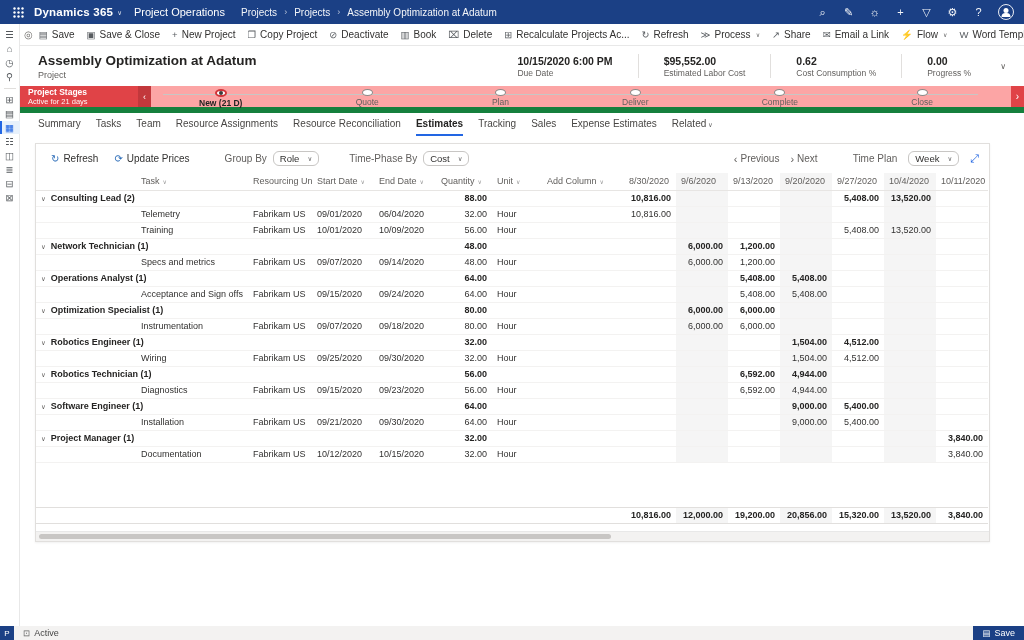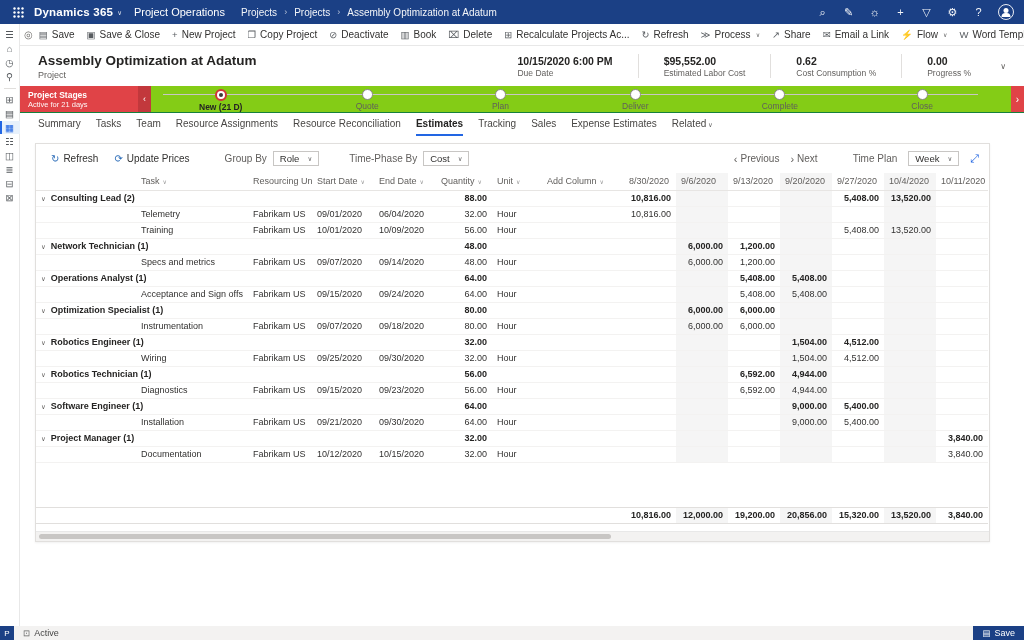--- a/index.html
+++ b/index.html
@@ -44,21 +44,21 @@
   .title{font-size:13.5px;font-weight:bold;color:#252423}
   .subtitle{font-size:9px;color:#605e5c;margin-top:2px}
   .stats{margin-left:auto;display:flex;align-items:center;gap:25px}
   .stat{min-width:10px}
   .stat-value{font-size:10.5px;font-weight:bold;color:#252423;white-space:nowrap}
   .stat-label{font-size:8.5px;color:#605e5c;margin-top:1px;white-space:nowrap}
   .stat-divider{width:1px;height:24px;background:#e1dfdd}
   .header-chev{font-size:8px;color:#605e5c;cursor:pointer;margin-left:4px}
 
   
-  .bpf{height:27px;display:flex;align-items:stretch;position:relative;border-bottom:1px solid #15803d;flex:0 0 auto;background:#84cc16}
+  .bpf{height:27px;display:flex;align-items:stretch;position:relative;border-bottom:6px solid #15803d;flex:0 0 auto;background:#fca5a5}
   .ribbon{width:118px;background:#e04347;color:#fff;display:flex;flex-direction:column;justify-content:center;padding:2px 6px 2px 8px;cursor:pointer}
   .ribbon-title{font-size:8.5px;font-weight:bold;line-height:10px;white-space:nowrap}
   .ribbon-sub{font-size:7.5px;line-height:9px;opacity:.95;white-space:nowrap}
   .ribbon-collapse{width:13px;background:#c2383c;color:#fff;display:flex;align-items:center;justify-content:center;font-size:9px;cursor:pointer}
   .stages{flex:1;position:relative;display:flex;justify-content:space-between;padding:3px 75px 0 48px;margin-right:16px}
   .stages::before{content:"";position:absolute;left:12px;right:30px;top:8px;height:1px;background:#c8c6c4}
   .stage{display:flex;flex-direction:column;align-items:center;z-index:1;cursor:pointer}
   .stage-dot{width:11px;height:11px;border-radius:50%;background:#fff;border:1px solid #8a8886}
   .stage.active .stage-dot{width:12px;height:12px;border:2px solid #d13438;display:flex;align-items:center;justify-content:center}
   .stage.active .stage-dot::after{content:"";width:4px;height:4px;border-radius:50%;background:#3b3a39}
@@ -71,21 +71,21 @@
   .tab{font-size:10px;color:#484644;padding-bottom:5px;border-bottom:2px solid transparent;cursor:pointer;white-space:nowrap}
   .tab.active{font-weight:bold;color:#252423;border-bottom-color:#2266e3}
   .tab-chev{font-size:6.5px;color:#666}
 
   
   .card{margin:7px 34px 0 15px;height:399px;border:1px solid #e1dfdd;background:#fff;box-shadow:0 1px 2px rgba(0,0,0,.06);display:flex;flex-direction:column;overflow:hidden;flex:0 0 auto}
   .gridbar{height:29px;display:flex;align-items:center;padding:0 10px;gap:6px;font-size:10px;flex:0 0 auto}
   .gb-btn{display:flex;align-items:center;gap:4px;padding:2px 5px;cursor:pointer;color:#323130}
   .gb-btn .ic{color:#2b6cb8;font-size:10px}
   .gb-label{color:#605e5c;margin-left:24px;white-space:nowrap}
-  .gb-select{border:1px solid #c8c6c4;border-radius:0;background:#fff;display:flex;align-items:center;gap:8px;padding:1px 6px;font-size:9.5px;cursor:pointer}
+  .gb-select{border:1px solid #c8c6c4;border-radius:6px;background:#fff;display:flex;align-items:center;gap:8px;padding:1px 6px;font-size:9.5px;cursor:pointer}
   .sel-chev{font-size:6.5px;color:#666}
   .gb-right{margin-left:auto;display:flex;align-items:center;gap:11px}
   .nav-link{display:flex;align-items:center;gap:3px;color:#605e5c;cursor:pointer}
   .nav-link .arr{font-size:11px}
   .expand-icon{color:#2266e3;font-size:11px;cursor:pointer}
 
   
   table{border-collapse:collapse;table-layout:fixed;width:952px}
   col.shade{background:#f5f5f5}
   thead th{height:17px;font-size:9px;font-weight:normal;color:#605e5c;text-align:left;padding:0 5px;border-bottom:1px solid #e7e5e3;white-space:nowrap;overflow:hidden}

